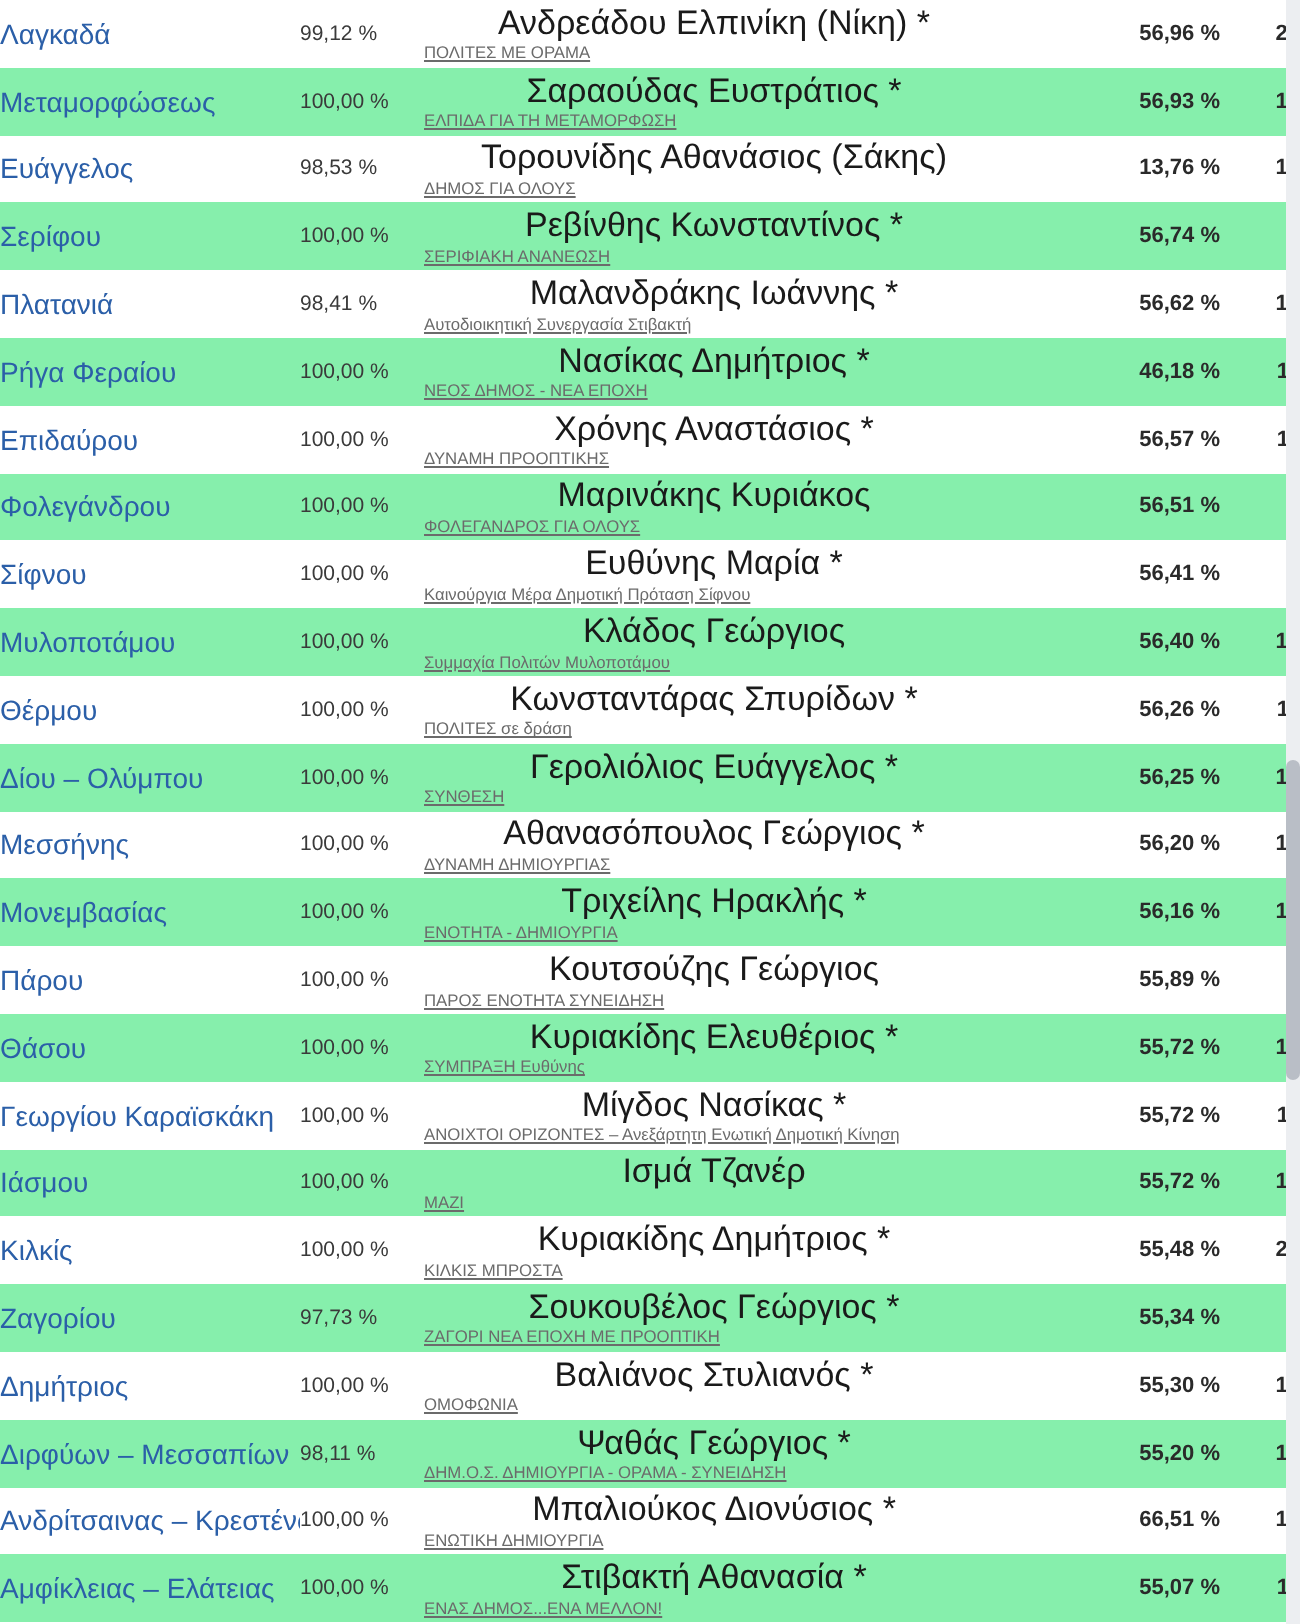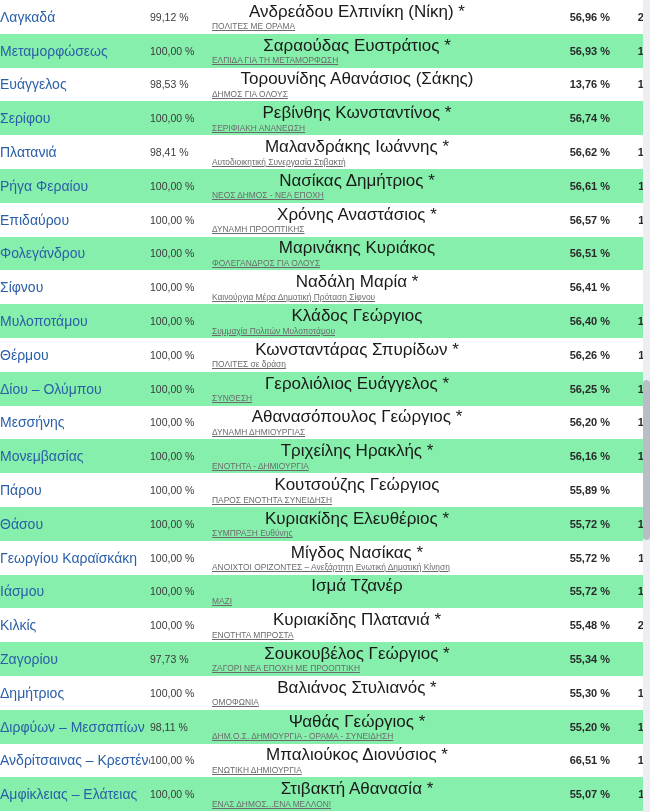--- a/index.html
+++ b/index.html
@@ -172,21 +172,21 @@
         <td class="c-seats">15</td>
       </tr>
       <tr class="even">
         <td class="c-muni">Ρήγα Φεραίου</td>
         <td class="c-pct1">100,00 %</td>
         <td class="c-cand">
           <span class="cand-name">Νασίκας Δημήτριος *</span>
           <span class="cand-party">ΝΕΟΣ ΔΗΜΟΣ - ΝΕΑ ΕΠΟΧΗ</span>
         </td>
         <td class="c-icons"></td>
-        <td class="c-pct2">56,61 %</td>
+        <td class="c-pct2">46,18 %</td>
         <td class="c-seats">11</td>
       </tr>
       <tr class="odd">
         <td class="c-muni">Επιδαύρου</td>
         <td class="c-pct1">100,00 %</td>
         <td class="c-cand">
           <span class="cand-name">Χρόνης Αναστάσιος *</span>
           <span class="cand-party">ΔΥΝΑΜΗ ΠΡΟΟΠΤΙΚΗΣ</span>
         </td>
         <td class="c-icons"></td>
@@ -201,21 +201,21 @@
           <span class="cand-party">ΦΟΛΕΓΑΝΔΡΟΣ ΓΙΑ ΟΛΟΥΣ</span>
         </td>
         <td class="c-icons"></td>
         <td class="c-pct2">56,51 %</td>
         <td class="c-seats">8</td>
       </tr>
       <tr class="odd">
         <td class="c-muni">Σίφνου</td>
         <td class="c-pct1">100,00 %</td>
         <td class="c-cand">
-          <span class="cand-name">Ναδάλη Μαρία *</span>
+          <span class="cand-name">Ευθύνης Μαρία *</span>
           <span class="cand-party">Καινούργια Μέρα        Δημοτική Πρόταση Σίφνου</span>
         </td>
         <td class="c-icons"></td>
         <td class="c-pct2">56,41 %</td>
         <td class="c-seats">9</td>
       </tr>
       <tr class="even">
         <td class="c-muni">Μυλοποτάμου</td>
         <td class="c-pct1">100,00 %</td>
         <td class="c-cand">
@@ -311,22 +311,22 @@
           <span class="cand-party">ΜΑΖΙ</span>
         </td>
         <td class="c-icons"></td>
         <td class="c-pct2">55,72 %</td>
         <td class="c-seats">15</td>
       </tr>
       <tr class="odd">
         <td class="c-muni">Κιλκίς</td>
         <td class="c-pct1">100,00 %</td>
         <td class="c-cand">
-          <span class="cand-name">Κυριακίδης Πλατανιά *</span>
-          <span class="cand-party">ΕΝΟΤΗΤΑ ΜΠΡΟΣΤΑ</span>
+          <span class="cand-name">Κυριακίδης Δημήτριος *</span>
+          <span class="cand-party">ΚΙΛΚΙΣ ΜΠΡΟΣΤΑ</span>
         </td>
         <td class="c-icons"></td>
         <td class="c-pct2">55,48 %</td>
         <td class="c-seats">21</td>
       </tr>
       <tr class="even">
         <td class="c-muni">Ζαγορίου</td>
         <td class="c-pct1">97,73 %</td>
         <td class="c-cand">
           <span class="cand-name">Σουκουβέλος Γεώργιος *</span>

